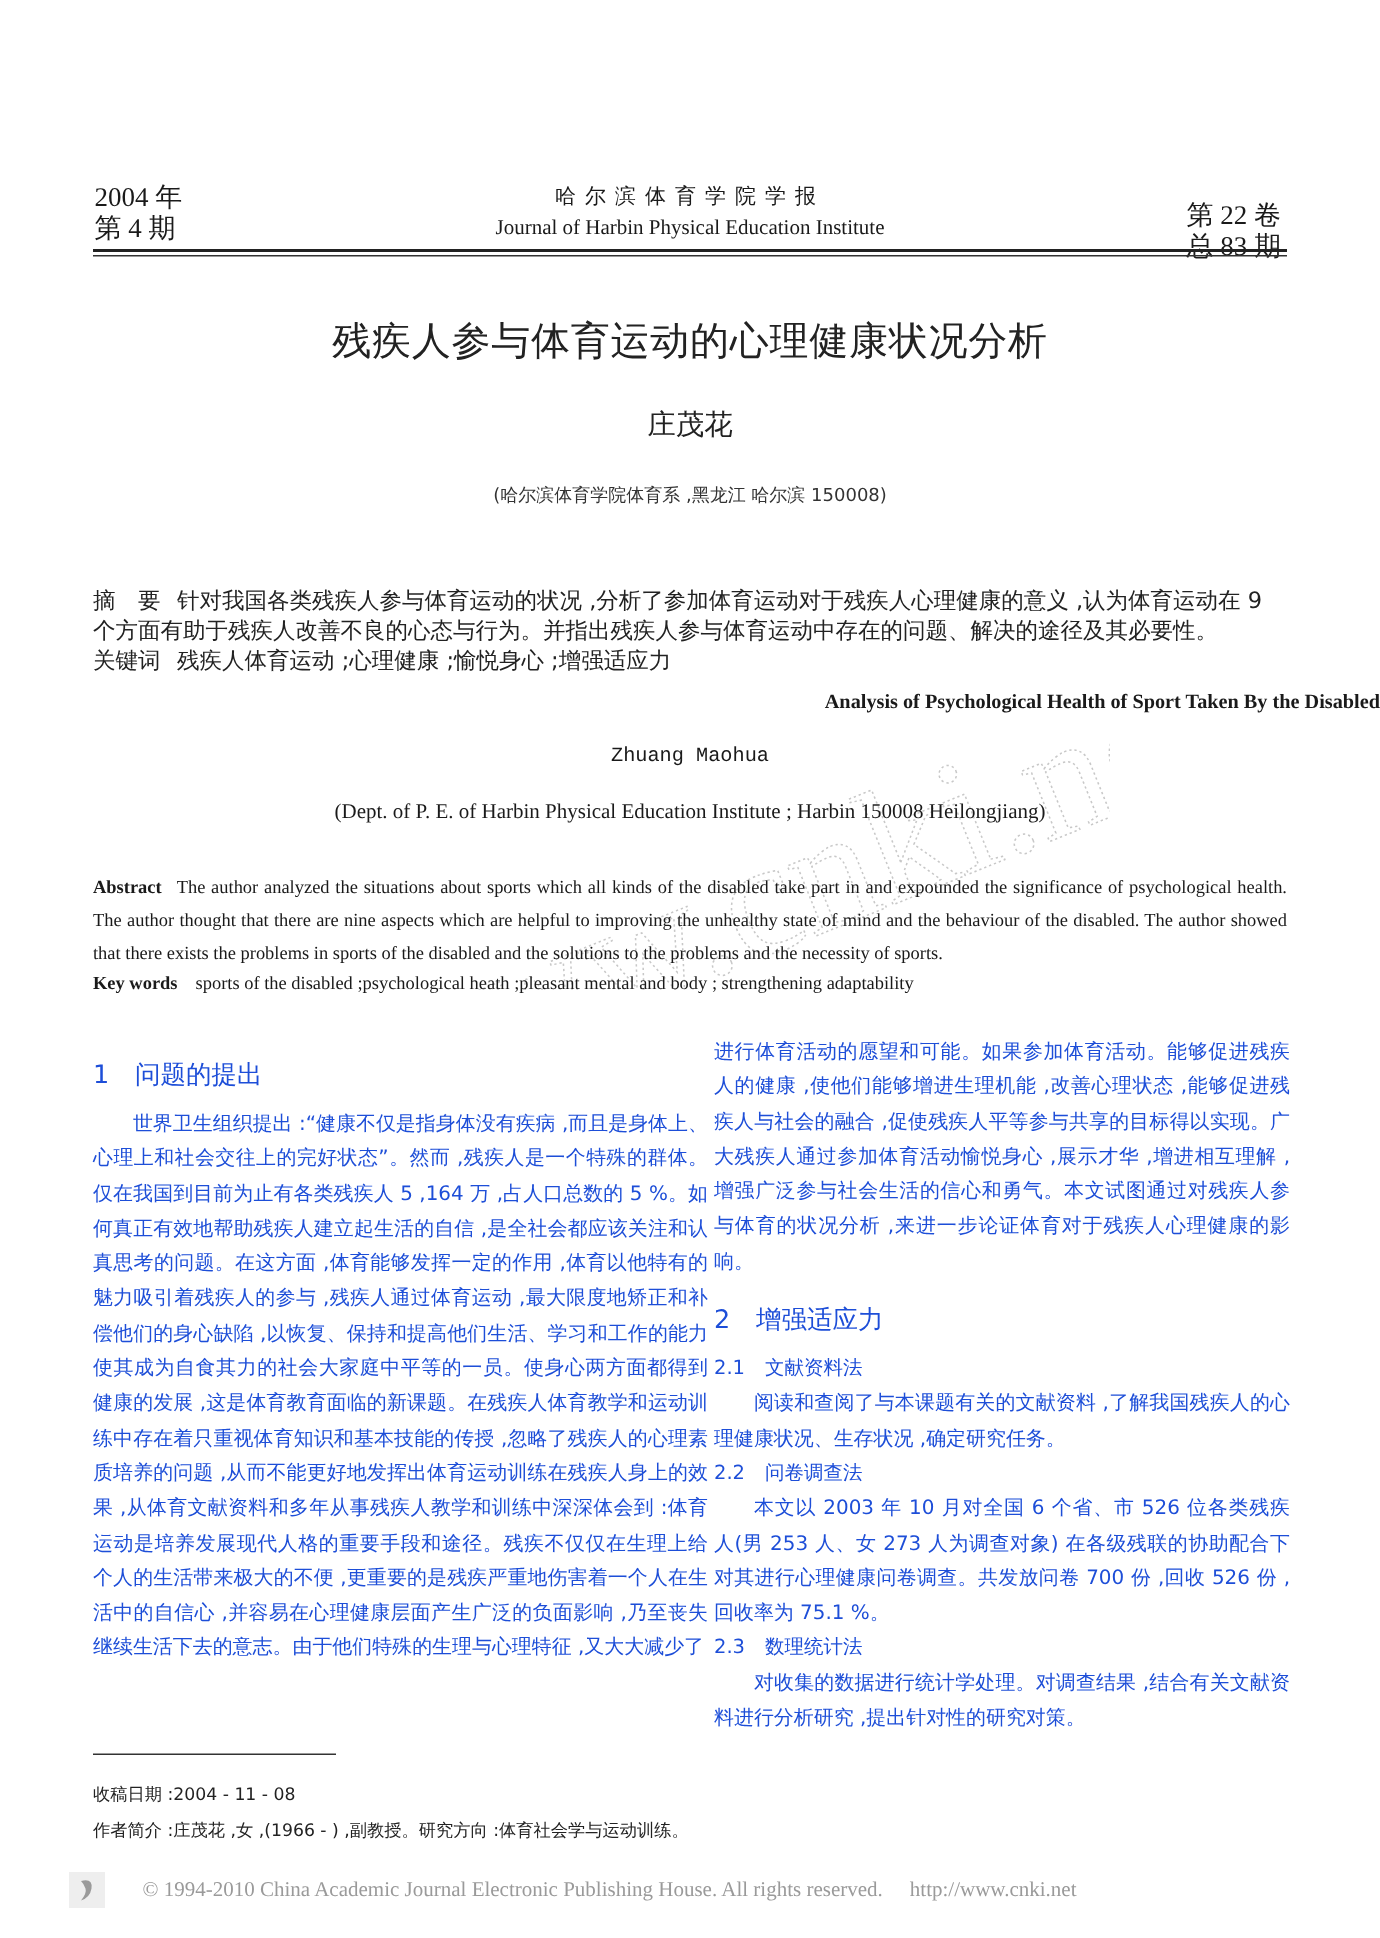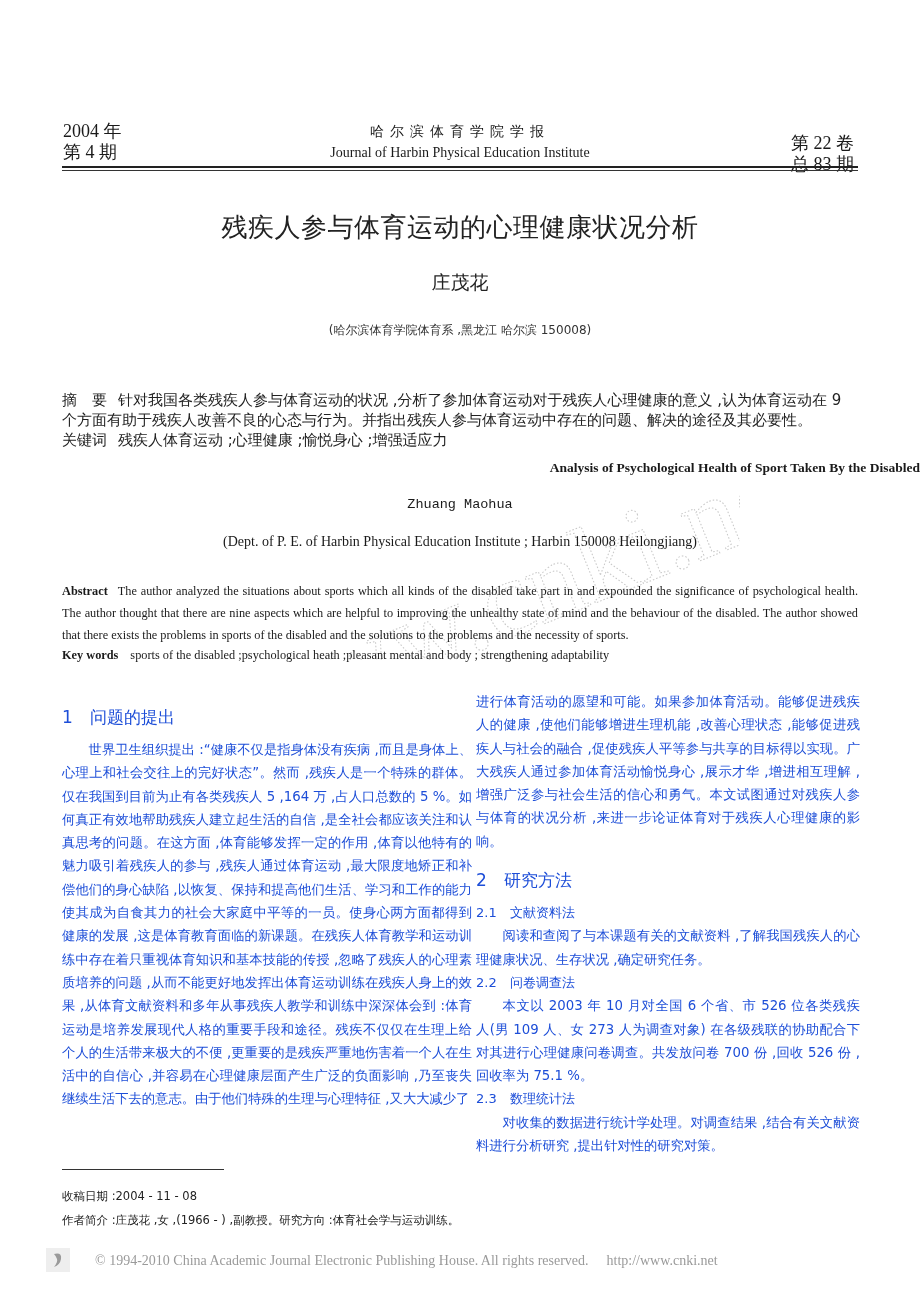--- a/index.html
+++ b/index.html
@@ -99,25 +99,25 @@
 <div class="abs kw-en"><b>Key words</b><span>sports of the disabled ;psychological heath ;pleasant mental and body ; strengthening adaptability</span></div>
 
 <div class="abs col col-left">
   <div class="sec-h"><span class="num">1</span><span>问题的提出</span></div>
   <p class="p">世界卫生组织提出 :“健康不仅是指身体没有疾病 ,而且是身体上、心理上和社会交往上的完好状态”。然而 ,残疾人是一个特殊的群体。仅在我国到目前为止有各类残疾人 5 ,164 万 ,占人口总数的 5 %。如何真正有效地帮助残疾人建立起生活的自信 ,是全社会都应该关注和认真思考的问题。在这方面 ,体育能够发挥一定的作用 ,体育以他特有的魅力吸引着残疾人的参与 ,残疾人通过体育运动 ,最大限度地矫正和补偿他们的身心缺陷 ,以恢复、保持和提高他们生活、学习和工作的能力使其成为自食其力的社会大家庭中平等的一员。使身心两方面都得到健康的发展 ,这是体育教育面临的新课题。在残疾人体育教学和运动训练中存在着只重视体育知识和基本技能的传授 ,忽略了残疾人的心理素质培养的问题 ,从而不能更好地发挥出体育运动训练在残疾人身上的效果 ,从体育文献资料和多年从事残疾人教学和训练中深深体会到 :体育运动是培养发展现代人格的重要手段和途径。残疾不仅仅在生理上给个人的生活带来极大的不便 ,更重要的是残疾严重地伤害着一个人在生活中的自信心 ,并容易在心理健康层面产生广泛的负面影响 ,乃至丧失继续生活下去的意志。由于他们特殊的生理与心理特征 ,又大大减少了</p>
 </div>
 <div class="abs fn-rule"></div>
 
 <div class="abs col col-right">
   <p class="p noind">进行体育活动的愿望和可能。如果参加体育活动。能够促进残疾人的健康 ,使他们能够增进生理机能 ,改善心理状态 ,能够促进残疾人与社会的融合 ,促使残疾人平等参与共享的目标得以实现。广大残疾人通过参加体育活动愉悦身心 ,展示才华 ,增进相互理解 ,增强广泛参与社会生活的信心和勇气。本文试图通过对残疾人参与体育的状况分析 ,来进一步论证体育对于残疾人心理健康的影响。</p>
-  <div class="sec-h" style="margin-top:12px"><span class="num">2</span><span>研究方法</span></div>
+  <div class="sec-h" style="margin-top:12px"><span class="num">2</span><span>增强适应力</span></div>
   <div class="sub-h"><span class="num">2.1</span><span>文献资料法</span></div>
   <p class="p">阅读和查阅了与本课题有关的文献资料 ,了解我国残疾人的心理健康状况、生存状况 ,确定研究任务。</p>
   <div class="sub-h"><span class="num">2.2</span><span>问卷调查法</span></div>
-  <p class="p">本文以 2003 年 10 月对全国 6 个省、市 526 位各类残疾人(男 109 人、女 273 人为调查对象) 在各级残联的协助配合下对其进行心理健康问卷调查。共发放问卷 700 份 ,回收 526 份 ,回收率为 75.1 %。</p>
+  <p class="p">本文以 2003 年 10 月对全国 6 个省、市 526 位各类残疾人(男 253 人、女 273 人为调查对象) 在各级残联的协助配合下对其进行心理健康问卷调查。共发放问卷 700 份 ,回收 526 份 ,回收率为 75.1 %。</p>
   <div class="sub-h"><span class="num">2.3</span><span>数理统计法</span></div>
   <p class="p">对收集的数据进行统计学处理。对调查结果 ,结合有关文献资料进行分析研究 ,提出针对性的研究对策。</p>
 </div>
 
 <div class="abs fn fn1">收稿日期 :2004 - 11 - 08</div>
 <div class="abs fn fn2">作者简介 :庄茂花 ,女 ,(1966 - ) ,副教授。研究方向 :体育社会学与运动训练。</div>
 
 <svg class="abs logo" viewBox="0 0 24 24">
   <rect x="0" y="0" width="24" height="24" fill="#eeeeee"></rect>
   <path d="M8 6 Q16 4 15 11 Q14 17 8 19 Q12 14 11 11 Q10 8 8 6 Z" fill="#9a9a9a"></path>

